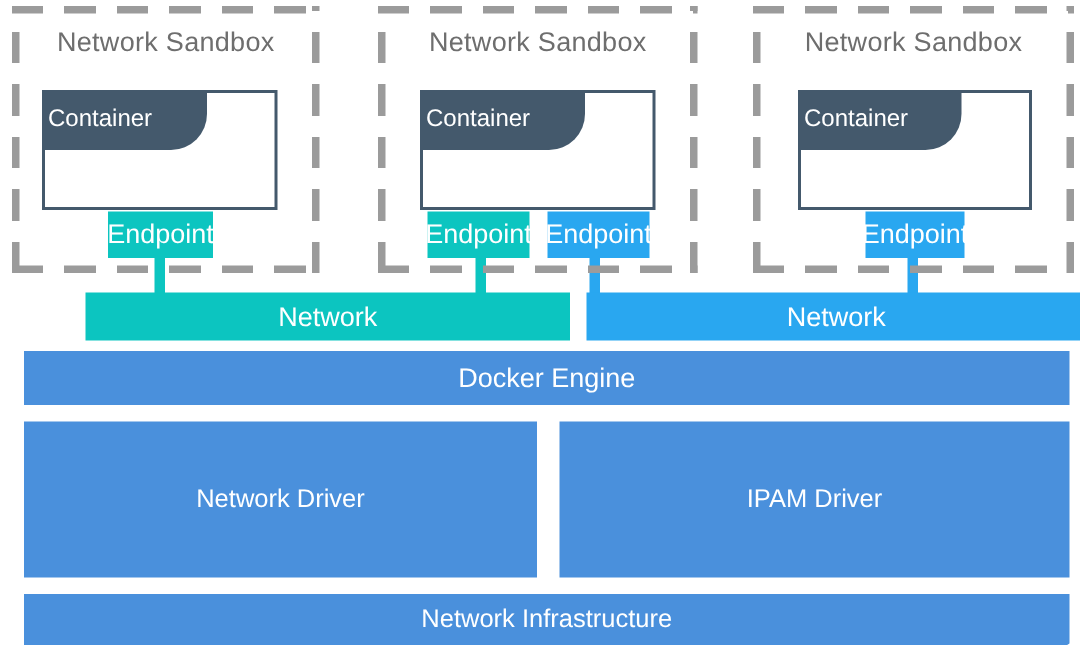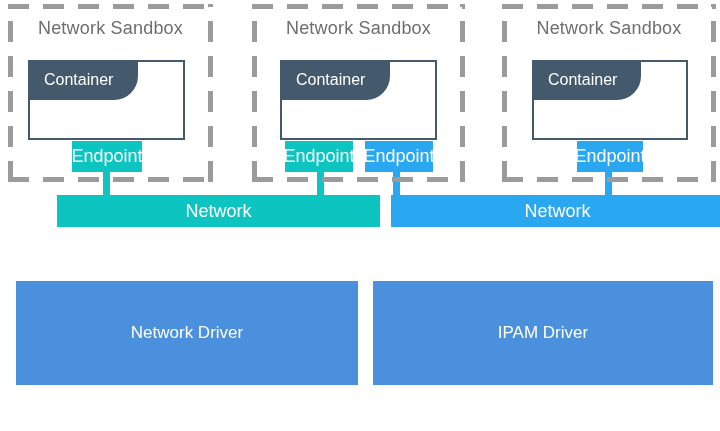--- a/index.html
+++ b/index.html
@@ -28,21 +28,21 @@
   .container-box{
     position:absolute;top:56px;height:80px;background:#fff;
     border:2px solid var(--slate,#44596C);box-sizing:border-box;
   }
   .s1 .container-box{left:20px;width:157px;}
   .s2 .container-box{left:28px;width:157px;}
   .s3 .container-box{left:30px;width:156px;}
   .container-tab{
     position:absolute;left:-2px;top:-2px;width:72%;height:40px;
     background:var(--slate,#44596C);border-radius:0 0 24px 0;
-    display:flex;align-items:center;padding-left:16px;box-sizing:border-box;
+    display:flex;align-items:center;padding-left:4px;box-sizing:border-box;
   }
   .container-tab span{color:#fff;font-size:16px;}
   
   .endpoint{
     position:absolute;top:141px;height:31px;z-index:2;
     display:flex;align-items:center;justify-content:center;
     color:#fff;font-size:18px;
   }
   .ep-teal{background:var(--teal,#0CC5C0);}
   .ep-blue{background:var(--bright-blue,#29A7F0);}
@@ -109,18 +109,20 @@
   </div>
 
   <div class="endpoint ep-teal e1">Endpoint</div>
   <div class="endpoint ep-teal e2a">Endpoint</div>
   <div class="endpoint ep-blue e2b">Endpoint</div>
   <div class="endpoint ep-blue e3">Endpoint</div>
 
   <div class="bar network-bar nb-teal">Network</div>
   <div class="bar network-bar nb-blue">Network</div>
 
+  <div class="bar engine-bar">Docker Engine</div>
 
   <div class="bigbox driver-network">Network Driver</div>
   <div class="bigbox driver-ipam">IPAM Driver</div>
 
+  <div class="bar infra-bar">Network Infrastructure</div>
 
 </div>
 
 </body></html>

